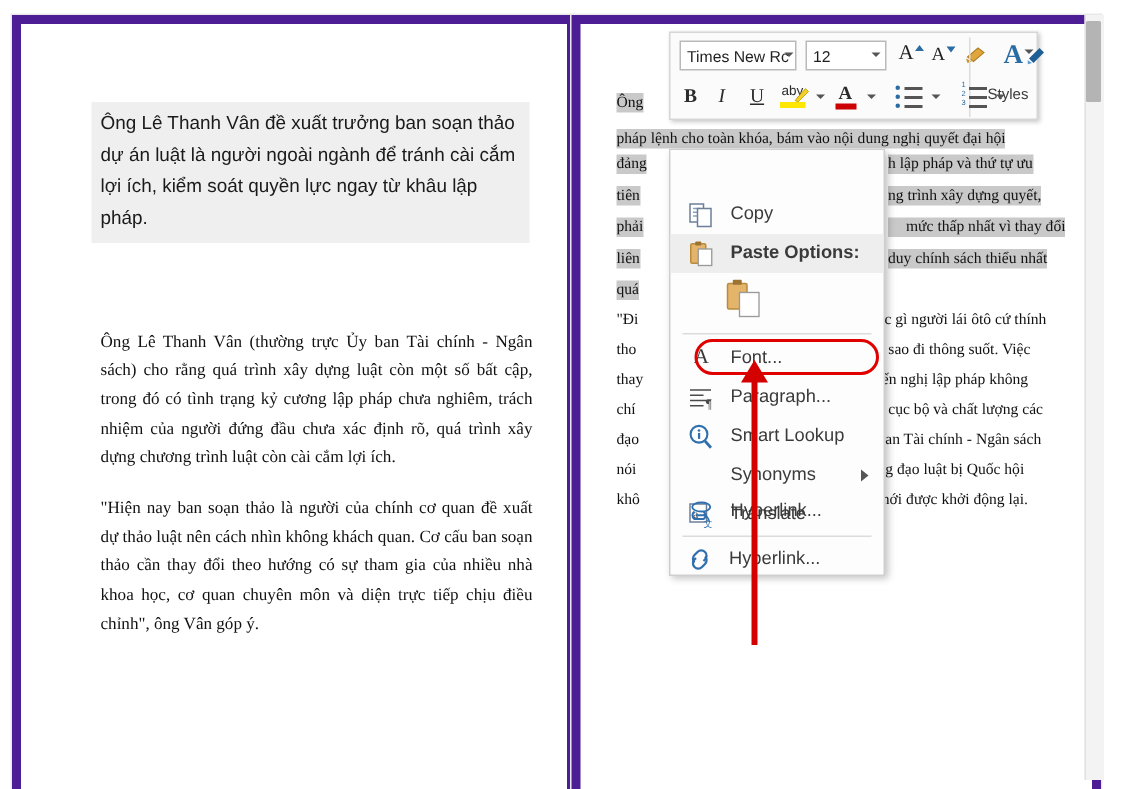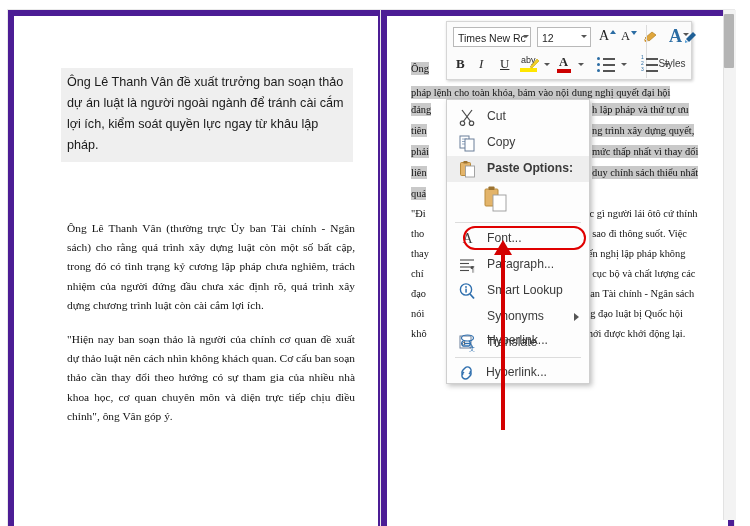--- a/index.html
+++ b/index.html
@@ -175,21 +175,21 @@
   </div>
 
   <div id="right-lines">
       <div class="rline sel" style="left: 411px; top: 62px;">Ông</div>
       <div class="rline sel" style="left: 411px; top: 86px;">pháp lệnh cho toàn khóa, bám vào nội dung nghị quyết đại hội</div>
       <div class="rline sel" style="left: 411px; top: 103px;">đảng</div>
       <div class="rline sel" style="left: 592px; top: 103px;">h lập pháp và thứ tự ưu</div>
       <div class="rline sel" style="left: 411px; top: 124px;">tiên</div>
       <div class="rline sel" style="left: 592px; top: 124px;">ng trình xây dựng quyết,</div>
       <div class="rline sel" style="left: 411px; top: 145px;">phải</div>
-      <div class="rline sel" style="left: 592px; top: 145px;">mức thấp nhất vì thay đổi</div>
+      <div class="rline sel" style="left: 592px; top: 145px; padding-left: 12px;">mức thấp nhất vì thay đổi</div>
       <div class="rline sel" style="left: 411px; top: 166px;">liên</div>
       <div class="rline sel" style="left: 592px; top: 166px;">duy chính sách thiểu nhất</div>
       <div class="rline sel" style="left: 411px; top: 187px;">quá</div>
       <div class="rline" style="left: 411px; top: 207px;">"Đi</div>
       <div class="rline" style="left: 585px; top: 207px;">ác gì người lái ôtô cứ thính</div>
       <div class="rline" style="left: 411px; top: 227px;">tho</div>
       <div class="rline" style="left: 585px; top: 227px;">a sao đi thông suốt. Việc</div>
       <div class="rline" style="left: 411px; top: 247px;">thay</div>
       <div class="rline" style="left: 585px; top: 247px;">iến nghị lập pháp không</div>
       <div class="rline" style="left: 411px; top: 267px;">chí</div>
@@ -269,29 +269,20 @@
       <div class="num-t" style="left:194px;top:38px;">2</div>
       <div class="bullet-line" style="left:199px;top:42px;width:12px;"></div>
       <div class="num-t" style="left:194px;top:44px;">3</div>
       <div class="bullet-line" style="left:199px;top:48px;width:12px;"></div>
     </div>
     <div class="caret" style="left:217px;top:41px;"></div>
   </div>
 
   <div id="context-menu">
 
-    <div class="mi" style="top:4px;">
-      <svg class="ic" viewBox="0 0 19 18">
-        <path d="M4 2 L13 14" stroke="#4a4a4a" stroke-width="1.2" fill="none"></path>
-        <path d="M14 2 L5 14" stroke="#4a4a4a" stroke-width="1.2" fill="none"></path>
-        <circle cx="4.5" cy="15.2" r="2.2" stroke="#4a4a4a" stroke-width="1.2" fill="none"></circle>
-        <circle cx="13.5" cy="15.2" r="2.2" stroke="#4a4a4a" stroke-width="1.2" fill="none"></circle>
-      </svg>
-      <span class="lbl">Cut</span>
-    </div>
 
     <div class="mi header" style="top:56px;">
       <svg class="ic" viewBox="0 0 19 18">
         <rect x="2.5" y="2.5" width="10" height="13" rx="1" fill="#e3b46a" stroke="#b98b3c" stroke-width="1"></rect>
         <rect x="5.5" y="1" width="4" height="2.6" rx="0.6" fill="#9c7330"></rect>
         <rect x="7.5" y="6" width="9" height="11" fill="#fff" stroke="#9a9a9a" stroke-width="0.9"></rect>
       </svg>
       <span class="lbl">Paste Options:</span>
     </div>
 

